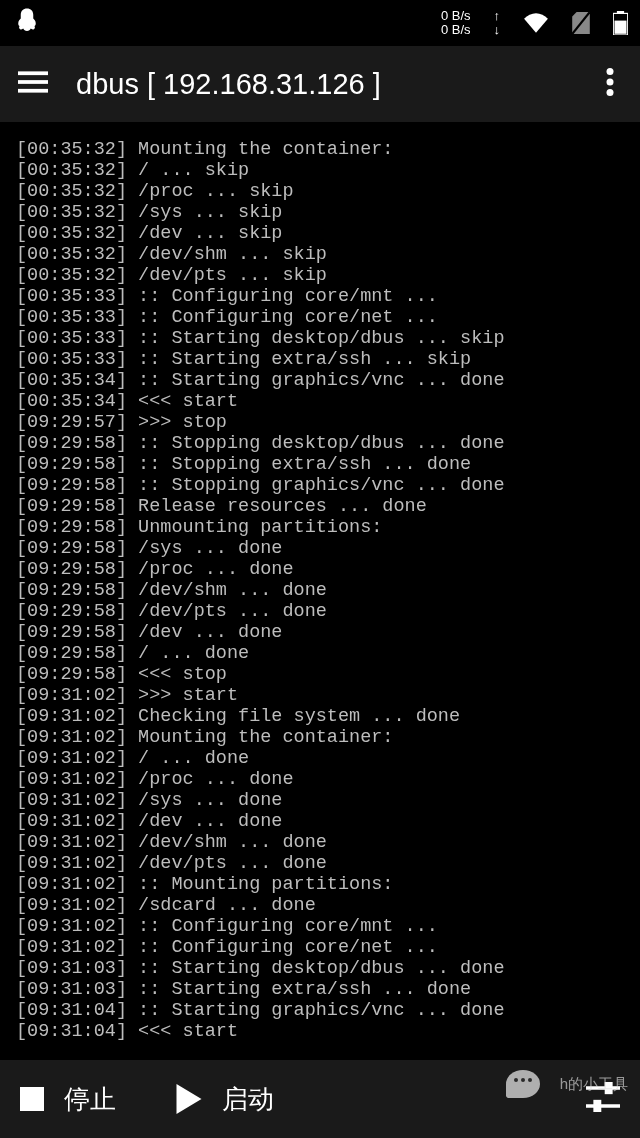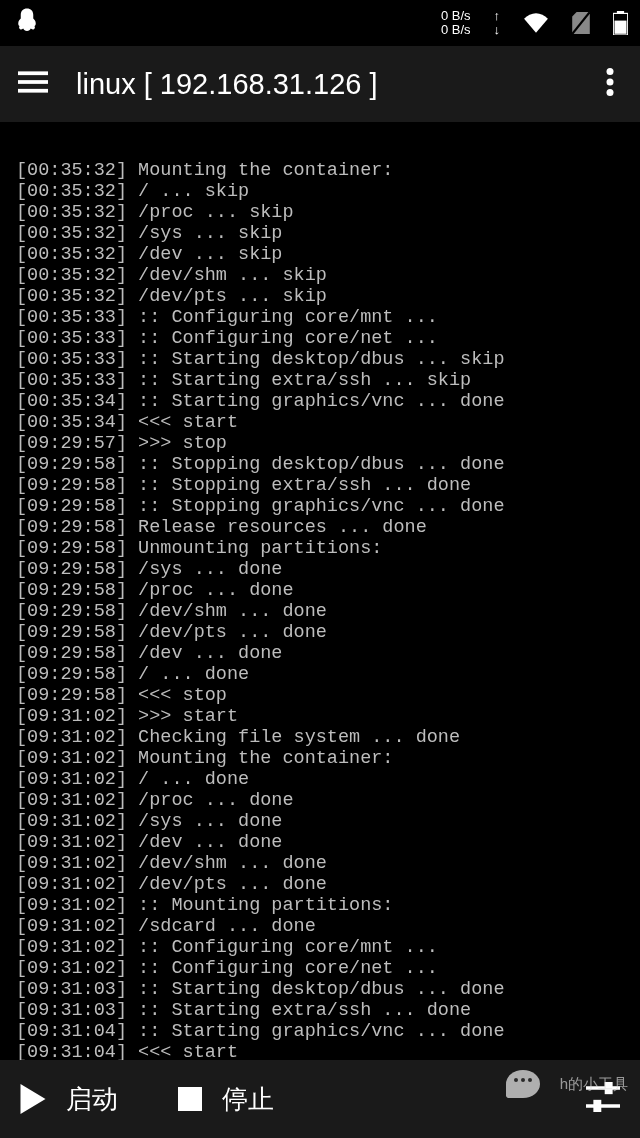--- a/index.html
+++ b/index.html
@@ -76,21 +76,21 @@
       color: #fff;
       font-size: 29px;
       font-weight: 500;
     }
     .more-icon {
       cursor: pointer;
       padding: 0 8px;
     }
     .terminal {
       background: #000;
-      padding: 38px 16px 10px 16px;
+      padding: 17px 16px 10px 16px;
       font-family: 'Courier New', monospace;
       font-size: 18.5px;
       line-height: 21px;
       color: #bdbdbd;
       white-space: pre;
       height: 938px;
       overflow: hidden;
     }
     .terminal-line {
       display: block;
@@ -195,44 +195,44 @@
 </div>
 
 <div class="app-bar">
   <span class="menu-icon">
     <svg width="30" height="24" viewBox="0 0 24 18" fill="none" stroke="#fff" stroke-width="3">
         <line x1="0" y1="2" x2="24" y2="2"></line>
         <line x1="0" y1="9" x2="24" y2="9"></line>
         <line x1="0" y1="16" x2="24" y2="16"></line>
       </svg>
   </span>
-  <span class="app-title">linux  [ 192.168.31.126 ]</span>
+  <span class="app-title">dbus  [ 192.168.31.126 ]</span>
   <span class="more-icon">
     <svg width="8" height="28" viewBox="0 0 6 24" fill="#fff">
         <circle cx="3" cy="3" r="3"></circle>
         <circle cx="3" cy="12" r="3"></circle>
         <circle cx="3" cy="21" r="3"></circle>
       </svg>
   </span>
 </div>
 
 <div class="terminal" id="terminal-container"><span class="terminal-line">[00:35:32] Mounting the container:</span><span class="terminal-line">[00:35:32] / ... skip</span><span class="terminal-line">[00:35:32] /proc ... skip</span><span class="terminal-line">[00:35:32] /sys ... skip</span><span class="terminal-line">[00:35:32] /dev ... skip</span><span class="terminal-line">[00:35:32] /dev/shm ... skip</span><span class="terminal-line">[00:35:32] /dev/pts ... skip</span><span class="terminal-line">[00:35:33] :: Configuring core/mnt ...</span><span class="terminal-line">[00:35:33] :: Configuring core/net ...</span><span class="terminal-line">[00:35:33] :: Starting desktop/dbus ... skip</span><span class="terminal-line">[00:35:33] :: Starting extra/ssh ... skip</span><span class="terminal-line">[00:35:34] :: Starting graphics/vnc ... done</span><span class="terminal-line">[00:35:34] &lt;&lt;&lt; start</span><span class="terminal-line">[09:29:57] &gt;&gt;&gt; stop</span><span class="terminal-line">[09:29:58] :: Stopping desktop/dbus ... done</span><span class="terminal-line">[09:29:58] :: Stopping extra/ssh ... done</span><span class="terminal-line">[09:29:58] :: Stopping graphics/vnc ... done</span><span class="terminal-line">[09:29:58] Release resources ... done</span><span class="terminal-line">[09:29:58] Unmounting partitions:</span><span class="terminal-line">[09:29:58] /sys ... done</span><span class="terminal-line">[09:29:58] /proc ... done</span><span class="terminal-line">[09:29:58] /dev/shm ... done</span><span class="terminal-line">[09:29:58] /dev/pts ... done</span><span class="terminal-line">[09:29:58] /dev ... done</span><span class="terminal-line">[09:29:58] / ... done</span><span class="terminal-line">[09:29:58] &lt;&lt;&lt; stop</span><span class="terminal-line">[09:31:02] &gt;&gt;&gt; start</span><span class="terminal-line">[09:31:02] Checking file system ... done</span><span class="terminal-line">[09:31:02] Mounting the container:</span><span class="terminal-line">[09:31:02] / ... done</span><span class="terminal-line">[09:31:02] /proc ... done</span><span class="terminal-line">[09:31:02] /sys ... done</span><span class="terminal-line">[09:31:02] /dev ... done</span><span class="terminal-line">[09:31:02] /dev/shm ... done</span><span class="terminal-line">[09:31:02] /dev/pts ... done</span><span class="terminal-line">[09:31:02] :: Mounting partitions:</span><span class="terminal-line">[09:31:02] /sdcard ... done</span><span class="terminal-line">[09:31:02] :: Configuring core/mnt ...</span><span class="terminal-line">[09:31:02] :: Configuring core/net ...</span><span class="terminal-line">[09:31:03] :: Starting desktop/dbus ... done</span><span class="terminal-line">[09:31:03] :: Starting extra/ssh ... done</span><span class="terminal-line">[09:31:04] :: Starting graphics/vnc ... done</span><span class="terminal-line">[09:31:04] &lt;&lt;&lt; start</span></div>
 
 <div class="bottom-bar">
   <div class="bottom-group">
+    <svg width="24" height="24" viewBox="0 0 20 20" fill="#fff">
+        <rect width="20" height="20"></rect>
+      </svg>
+    <span class="bottom-label">停止</span>
+  </div>
+  <div class="bottom-group">
     <svg width="26" height="30" viewBox="0 0 20 24" fill="#fff">
         <path d="M0 0l20 12L0 24z"></path>
       </svg>
     <span class="bottom-label">启动</span>
-  </div>
-  <div class="bottom-group">
-    <svg width="24" height="24" viewBox="0 0 20 20" fill="#fff">
-        <rect width="20" height="20"></rect>
-      </svg>
-    <span class="bottom-label">停止</span>
   </div>
   <span class="settings-icon">
     <svg width="34" height="30" viewBox="0 0 30 26" fill="none" stroke="#fff" stroke-width="3">
       <line x1="0" y1="5" x2="30" y2="5"></line>
         <rect x="18" y="1" width="4" height="8" fill="#fff"></rect>
       <line x1="0" y1="21" x2="30" y2="21"></line>
         <rect x="8" y="17" width="4" height="8" fill="#fff"></rect>
     </svg>
   </span>
 </div>

